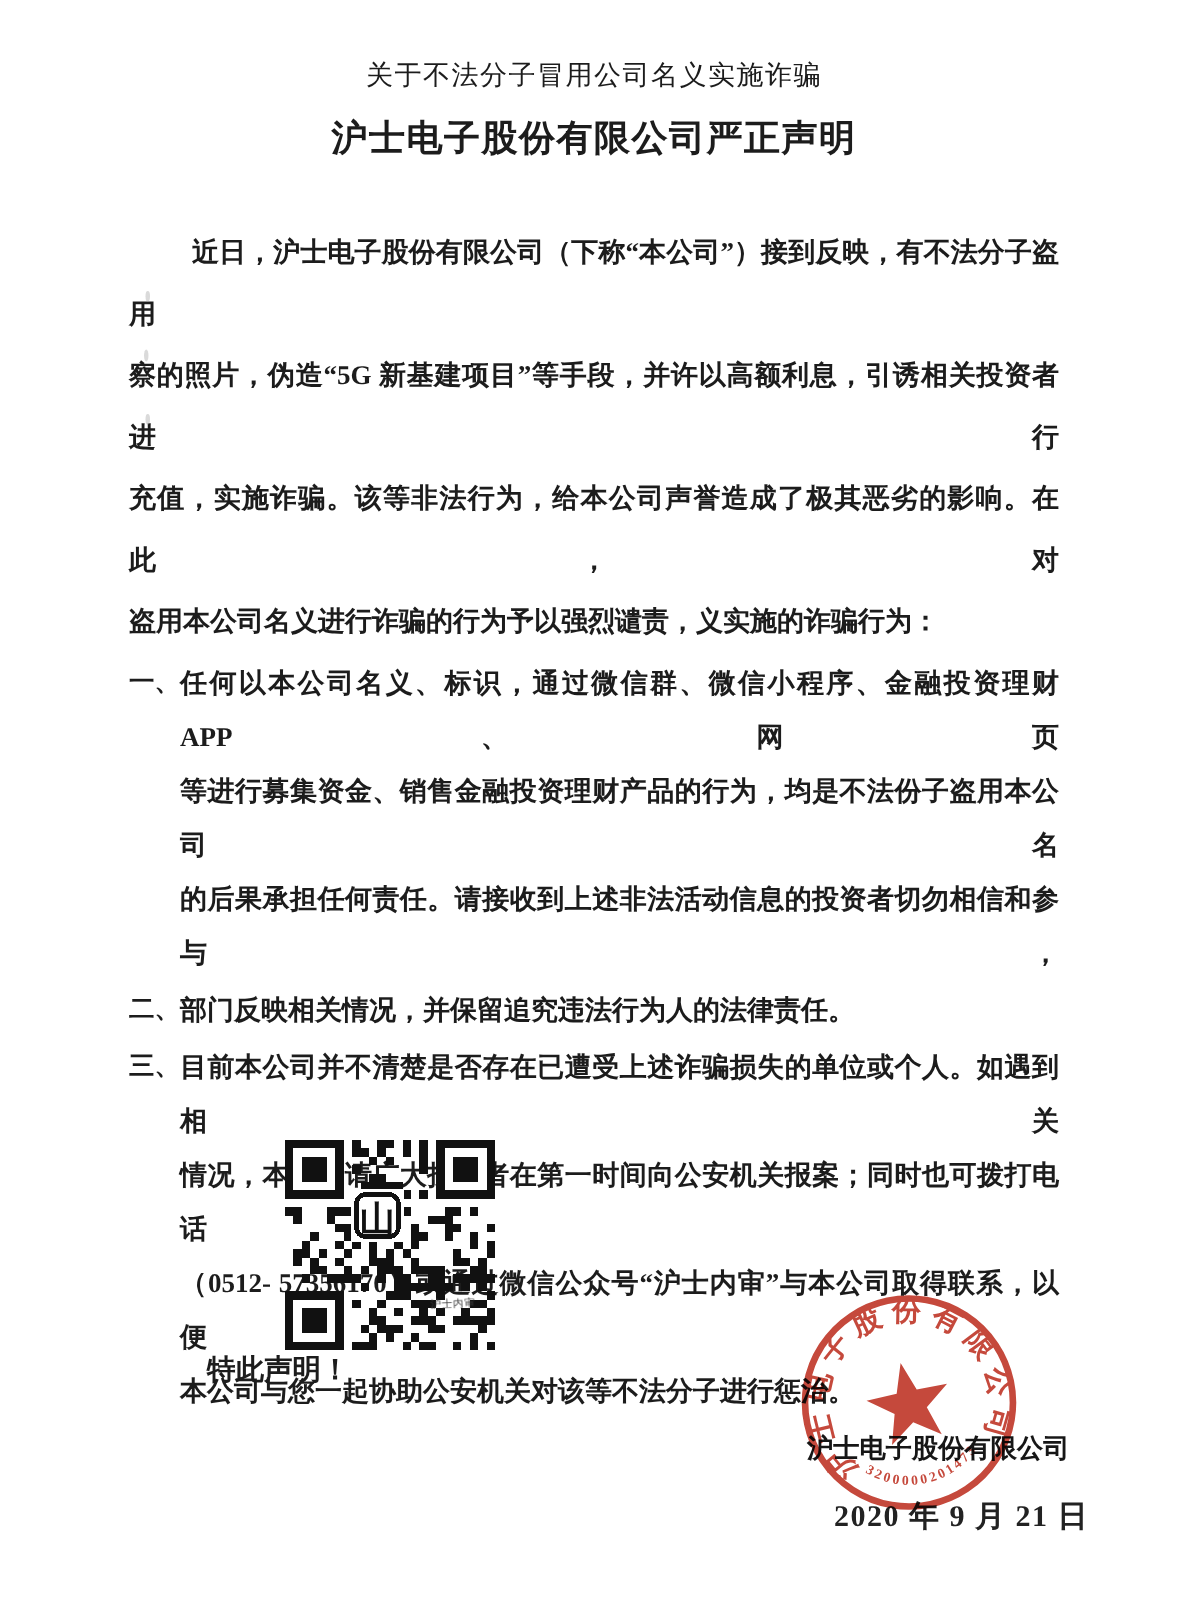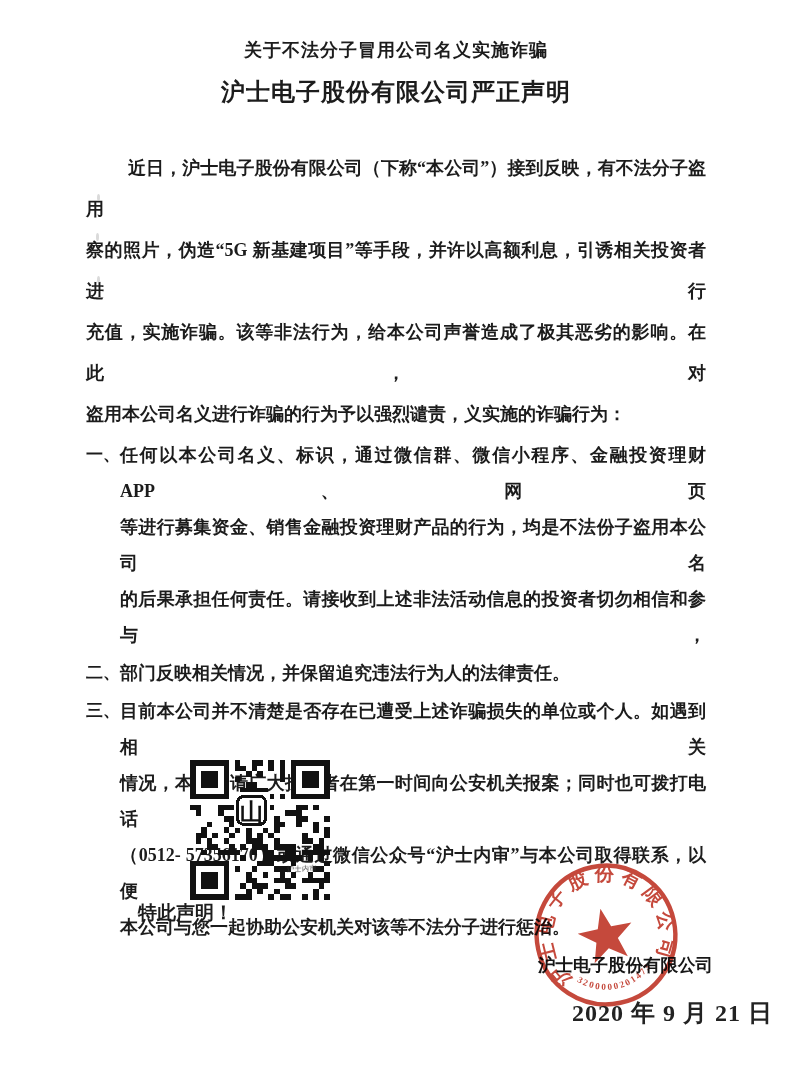--- a/index.html
+++ b/index.html
@@ -5,21 +5,21 @@
   html,body{margin:0;padding:0;background:#9a9a9a;}
   .page{
     position:relative; width:792px; height:1076px; margin:0 auto;
     background:#ffffff; overflow:hidden;
     font-family:"Liberation Serif","DejaVu Serif",serif;
     color:#1c1c1c;
     -webkit-font-smoothing:antialiased;
   }
   .title-subject{
     position:absolute; top:38px; left:0; width:100%;
-    text-align:center; font-size:18px; font-weight:700; letter-spacing:1px;
+    text-align:center; font-size:18px; font-weight:400; letter-spacing:1px;
   }
   .title-main{
     position:absolute; top:76px; left:0; width:100%;
     text-align:center; font-size:24px; font-weight:700; letter-spacing:1px;
   }
   .body-flow{
     position:absolute; left:86px; top:148px; width:620px;
   }
   .line{
     font-size:18px; font-weight:700; line-height:41px;
@@ -40,21 +40,21 @@
     transform:rotate(-2deg); letter-spacing:0.5px; filter:blur(0.3px);
   }
   .closing{
     position:absolute; left:138px; top:900px; font-size:19px; font-weight:700;
   }
   .sig-company{
     position:absolute; left:538px; top:953px; font-size:17.5px; font-weight:700;
     white-space:nowrap; color:#161616;
   }
   .sig-date{
-    position:absolute; left:572px; top:997px; font-size:24px; font-weight:700;
+    position:absolute; left:556px; top:997px; font-size:20px; font-weight:700;
     white-space:nowrap; letter-spacing:1px; color:#222;
   }
   .seal{
     position:absolute; left:529px; top:858px; width:154px; height:154px;
     mix-blend-mode:multiply; opacity:0.92;
   }
   .speck{ position:absolute; background:#b5b5b5; opacity:.5; border-radius:50%; }
 </style>
 </head>
 <body>

